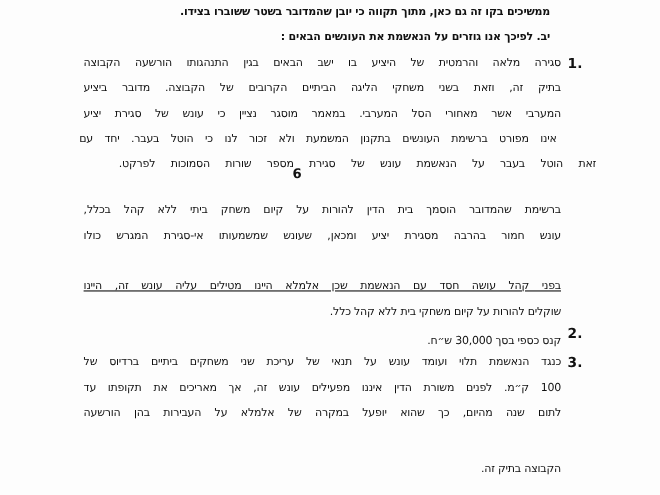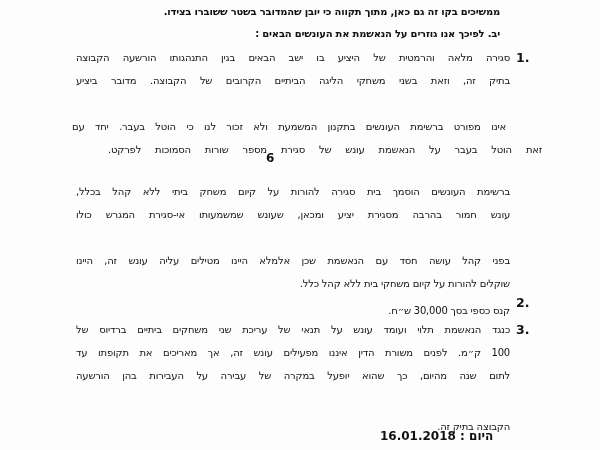--- a/index.html
+++ b/index.html
@@ -60,37 +60,34 @@
 
 <div class="page">
 
   <div class="line last bold" style="top:4px; left:104px; width:396px;">ממשיכים בקו זה גם כאן, מתוך תקווה כי יובן שהמדובר בשטר ששוברו בצידו.</div>
 
   <div class="line last bold" style="top:26px; left:100px; width:400px; text-align-last:right;">יב. לפיכך אנו גוזרים על הנאשמת את העונשים הבאים :</div>
 
   <div class="num" style="top:50px; left:516px;">1.</div>
   <div class="line" style="top:50px; left:76px; width:434px;">סגירה מלאה והרמטית של היציע בו ישב הבאים בגין התנהגותו הורשעה הקבוצה</div>
   <div class="line" style="top:73px; left:76px; width:434px;">בתיק זה, וזאת בשני משחקי הליגה הביתיים הקרובים של הקבוצה. מדובר ביציע</div>
+  <div class="line" style="top:96px; left:76px; width:434px;">המערבי אשר מאחורי הסל המערבי. במאמר מוסגר נציין כי עונש של סגירת יציע</div>
   <div class="line" style="top:119px; left:72px; width:434px;">אינו מפורט ברשימת העונשים בתקנון המשמעת ולא זכור לנו כי הוטל בעבר. יחד עם</div>
   <div class="line" style="top:142px; left:76px; width:434px;margin-left:32px;">זאת הוטל בעבר על הנאשמת עונש של סגירת מספר שורות הסמוכות לפרקט.</div>
 
   <div class="pagenum" style="top:150px; left:266px;">6</div>
 
-  <div class="line" style="top:184px; left:76px; width:434px;">ברשימת העונשים הוסמך בית סגירה להורות על קיום משחק ביתי ללא קהל בכלל,</div>
+  <div class="line" style="top:184px; left:76px; width:434px;">ברשימת שהמדובר הוסמך בית הדין להורות על קיום משחק ביתי ללא קהל בכלל,</div>
   <div class="line" style="top:207px; left:76px; width:434px;">עונש חמור בהרבה מסגירת יציע ומכאן, שעונש שמשמעותו אי-סגירת המגרש כולו</div>
-  <div class="line" style="top:253px; left:76px; width:434px;">בפני קהל עושה חסד עם הנאשמת שכן אלמלא היינו מטילים עליה עונש זה, היינו</div>
+  <div class="line" style="top:253px; left:76px; width:434px;text-decoration:underline;">בפני קהל עושה חסד עם הנאשמת שכן אלמלא היינו מטילים עליה עונש זה, היינו</div>
   <div class="line last" style="top:276px; left:76px; width:434px;">שוקלים להורות על קיום משחקי בית ללא קהל כלל.</div>
 
   <div class="num" style="top:295px; left:516px;">2.</div>
   <div class="line last" style="top:303px; left:76px; width:434px;">קנס כספי בסך 30,000 ש״ח.</div>
 
   <div class="num" style="top:322px; left:516px;">3.</div>
   <div class="line" style="top:322px; left:76px; width:434px;">כנגד הנאשמת תלוי ועומד עונש על תנאי של עריכת שני משחקים ביתיים ברדיוס של</div>
   <div class="line" style="top:345px; left:76px; width:434px;">100 ק״מ. לפנים משורת הדין איננו מפעילים עונש זה, אך מאריכים את תקופתו עד</div>
-  <div class="line" style="top:368px; left:76px; width:434px;">לתום שנה מהיום, כך שהוא יופעל במקרה של עבירה על העבירות בהן הורשעה</div>
+  <div class="line" style="top:368px; left:76px; width:434px;">לתום שנה מהיום, כך שהוא יופעל במקרה של אלמלא על העבירות בהן הורשעה</div>
   <div class="line last" style="top:391px; left:76px; width:434px;margin-top:28px;">הקבוצה בתיק זה.</div>
 
-  <div class="date" style="top:428px; left:380px;">
-    <span>היום :</span>
-    <span style="direction:ltr; unicode-bidi:embed;">16.01.2018</span>
-  </div>
 
 </div>
 
 </body></html>

